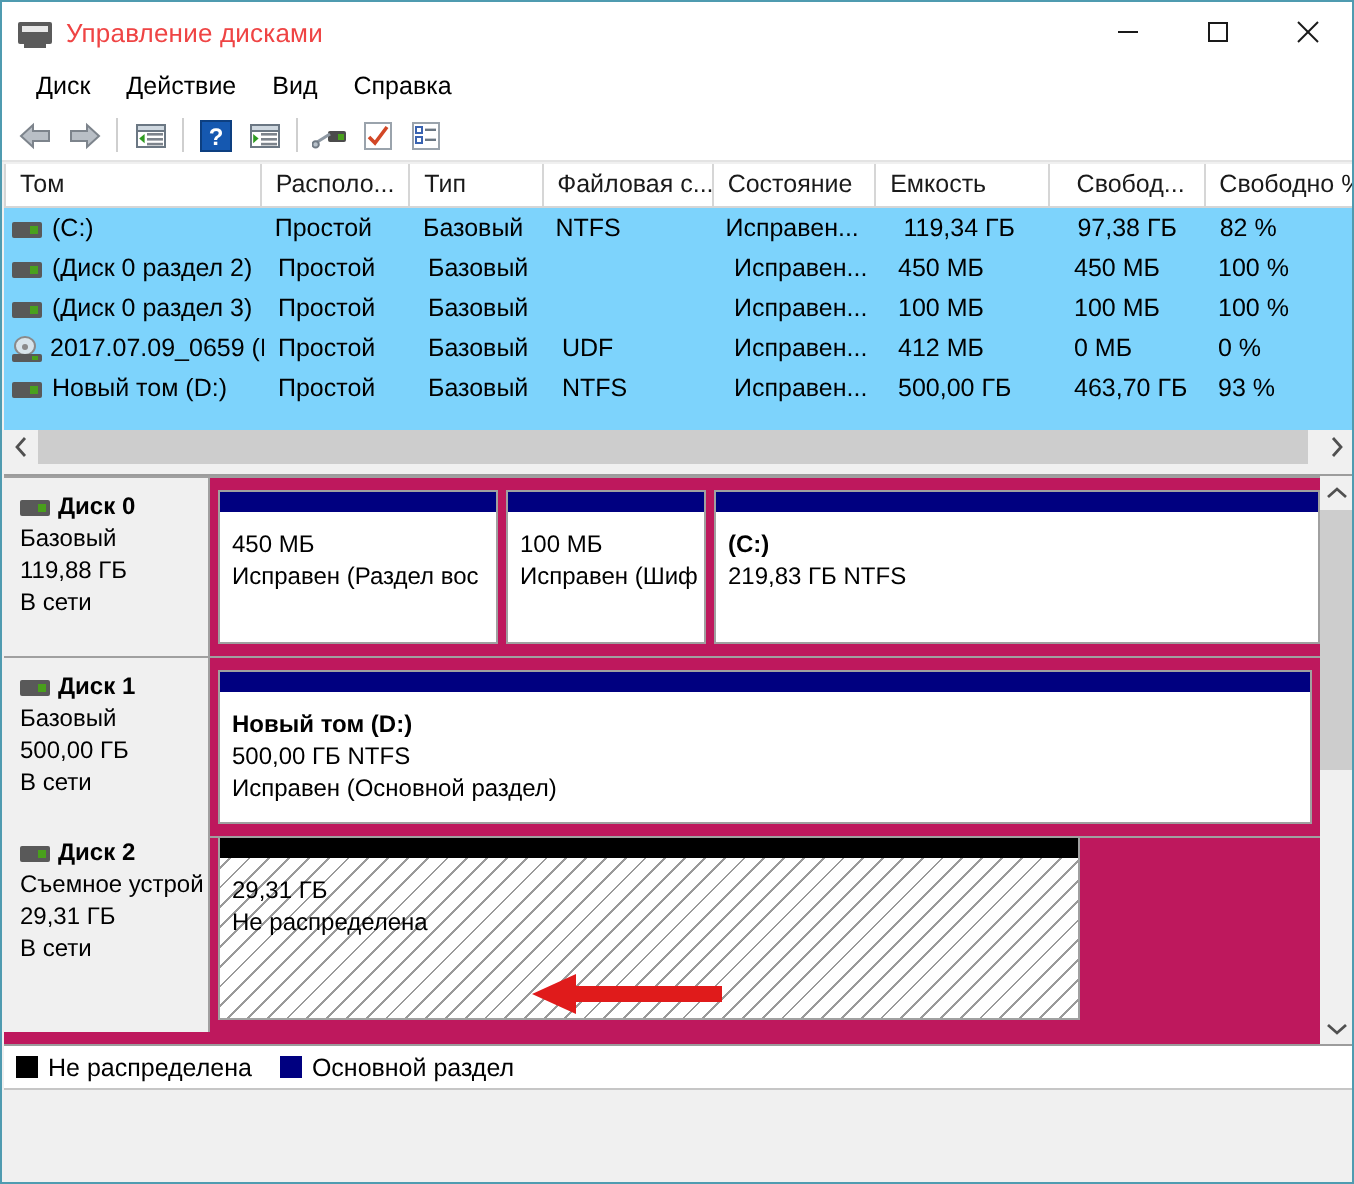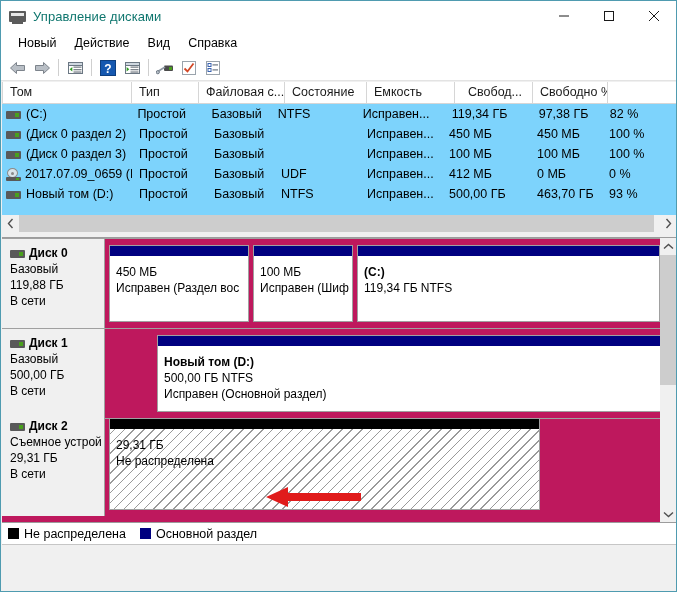--- a/index.html
+++ b/index.html
@@ -34,21 +34,21 @@
     background:#5b5b5b; border-radius:1px;
   }
   #title-icon .slot {
     position:absolute; left:2px; top:4px; width:13px; height:3px;
     background:#e8e8e8;
   }
   #title-icon .foot {
     position:absolute; left:3px; top:13px; width:11px; height:2px;
     background:#5b5b5b;
   }
-  #title-text { font-size:13px; color:#0f766e; letter-spacing:.1px; }
+  #title-text { font-size:13px; color:#ef4444; letter-spacing:.1px; }
   #winbtns { position:absolute; right:0; top:0; display:flex; height:30px; }
   .winbtn {
     width:45px; height:30px; display:flex; align-items:center; justify-content:center;
     background:#ffffff; color:#1a1a1a;
   }
   .winbtn svg { display:block; }
 
   
   #menubar {
     position:absolute; left:0; top:30px; width:675px; height:24px;
@@ -212,21 +212,21 @@
       <div class="winbtn">
         <svg width="12" height="12" viewBox="0 0 12 12">
             <line x1="1" y1="1" x2="11" y2="11" stroke="#1a1a1a" stroke-width="1"></line>
             <line x1="11" y1="1" x2="1" y2="11" stroke="#1a1a1a" stroke-width="1"></line>
           </svg>
       </div>
     </div>
   </div>
 
   <div id="menubar">
-    <div class="menu-item">Новый</div>
+    <div class="menu-item">Диск</div>
     <div class="menu-item">Действие</div>
     <div class="menu-item">Вид</div>
     <div class="menu-item">Справка</div>
   </div>
 
   <div id="toolbar">
     <div class="tb">
       <svg class="arrow-ico" viewBox="0 0 18 14">
         <path d="M7.5 1.5 L1.5 7 L7.5 12.5 L7.5 9.5 L15.5 9.5 L15.5 4.5 L7.5 4.5 Z" fill="#b9bfc6" stroke="#7d848c" stroke-width="1"></path>
       </svg>
@@ -286,20 +286,21 @@
         <rect x="7.5" y="4.3" width="5.5" height="1.2" fill="#6b7783"></rect>
         <rect x="3" y="8.5" width="3" height="3" fill="none" stroke="#3a63b0"></rect>
         <rect x="7.5" y="9.3" width="5.5" height="1.2" fill="#6b7783"></rect>
       </svg>
     </div>
   </div>
 
   <div id="listpane">
     <div id="hdrrow">
         <div class="hcell" style="width: 130px;">Том</div>
+        <div class="hcell" style="width: 75px;">Располо...</div>
         <div class="hcell" style="width: 67px;">Тип</div>
         <div class="hcell" style="width: 86px;">Файловая с...</div>
         <div class="hcell" style="width: 82px;">Состояние</div>
         <div class="hcell" style="width: 88px;">Емкость</div>
         <div class="hcell" style="width: 72px; margin-left: 6px;">Свобод...</div>
         <div class="hcell" style="width: 75px;">Свободно %</div>
       </div>
     <div id="rows">
         <div class="vrow">
           <div class="vcell vol" style="width: 130px;">
@@ -429,27 +430,27 @@
               <div class="band"></div>
               <div class="ptext">
                 <div>100 МБ</div>
                 <div>Исправен (Шиф</div>
               </div>
             </div>
             <div class="part" style="width: 303px;">
               <div class="band"></div>
               <div class="ptext">
                 <div><b>(C:)</b></div>
-                <div>119,34 ГБ NTFS</div>
+                <div>219,83 ГБ NTFS</div>
               </div>
             </div>
           </div>
         </div>
         <div class="sep" style="top: 90px;"></div>
-        <div class="diskrow" style="top: 91px; height: 89px; gap: 48px;">
+        <div class="diskrow" style="top: 91px; height: 89px;">
           <div class="diskinfo" style="height: 89px;">
             <div class="dname">
               <span class="drv-ico">
                 <span class="b"></span>
                 <span class="g"></span>
               </span>
               <span>Диск 1</span>
             </div>
             <div>Базовый</div>
             <div>500,00 ГБ</div>

